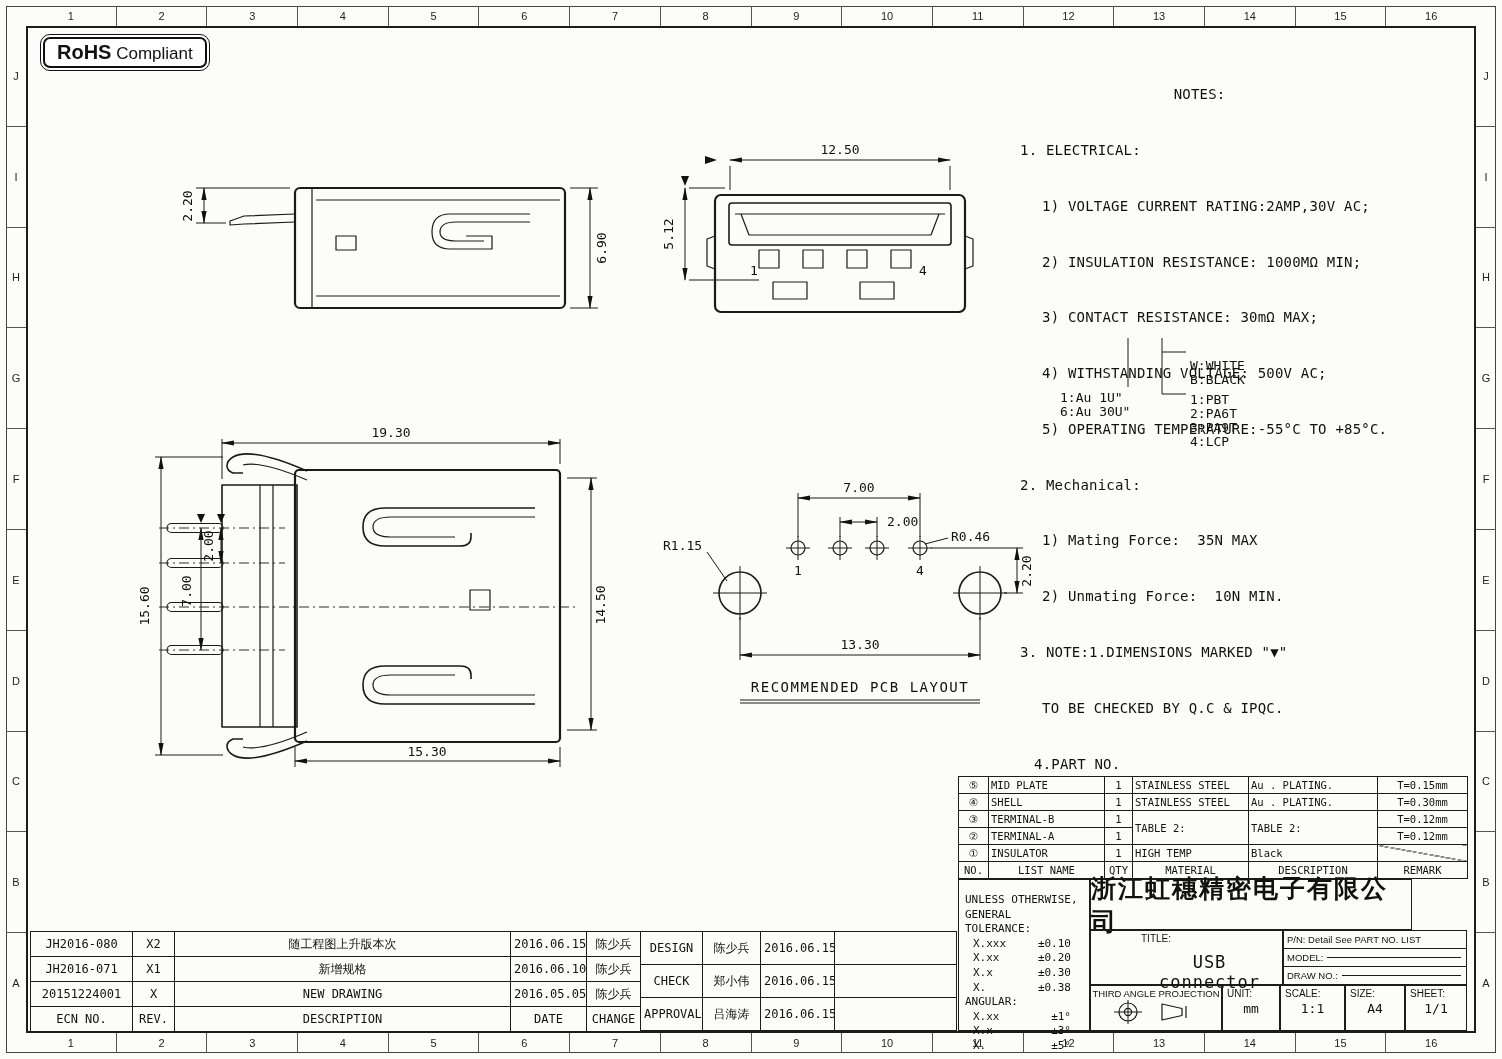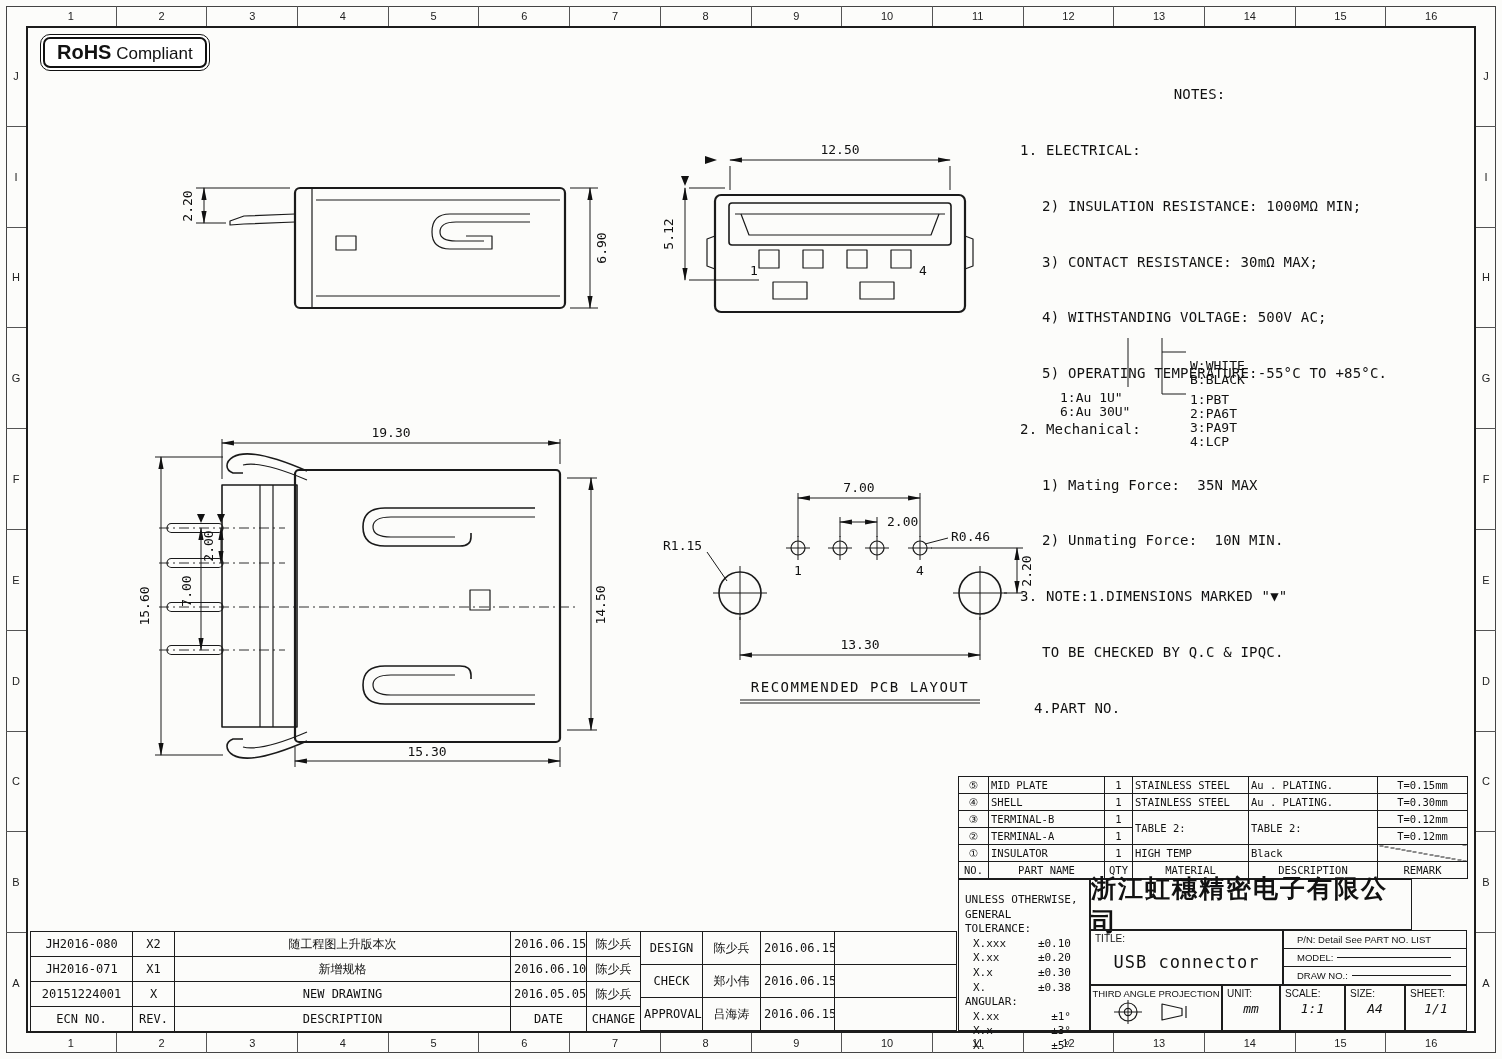--- a/index.html
+++ b/index.html
@@ -50,33 +50,33 @@
   .bom-tbl tr { height:17px; }
   .bom-tbl td { font-size:10.5px; padding:0 2px; }
   .bom-tbl td.la { text-align:left; }
   .bom-tbl td.diag { background:linear-gradient(to top right, transparent 48.8%, #1c1c1c 48.8%, #1c1c1c 51.2%, transparent 51.2%); }
 
   .blk { position:absolute; border:1px solid #1c1c1c; }
   .tol { left:958px; top:879px; width:132px; height:152px; font-size:11px; padding:13px 6px 0 6px; line-height:14.6px; }
   .tol .row2 { display:flex; justify-content:space-between; padding:0 12px 0 8px; }
   .company { left:1090px; top:879px; width:322px; height:51px; display:flex; align-items:center; justify-content:center;
              font-family:"DejaVu Sans", sans-serif; font-weight:bold; font-size:25px; letter-spacing:2px; }
-  .title-left { left:1090px; top:930px; width:193px; height:55px; }
+  .title-left { left:1090px; top:930px; width:193px; height:55px;padding-left:46px; }
   .lbl { font-size:10px; font-family:"Liberation Sans", sans-serif; padding:2px 0 0 4px; }
   .title-value { text-align:center; font-size:17px; margin-top:8px; letter-spacing:1px; }
   .pn-block { left:1283px; top:930px; width:184px; height:55px; display:flex; flex-direction:column; }
   .pn-row { flex:1; display:flex; align-items:center; font-size:9.5px; font-family:"Liberation Sans", sans-serif;
-            padding:0 13px; border-bottom:1px solid #1c1c1c; white-space:nowrap; }
+            padding:0 3px; border-bottom:1px solid #1c1c1c; white-space:nowrap; }
   .pn-row:last-child { border-bottom:none;text-align:right; }
   .pn-row .fill-line { flex:1; border-bottom:1px solid #1c1c1c; margin:0 2px 0 4px; height:1px; }
   .proj { left:1090px; top:985px; width:132px; height:46px; text-align:center; }
   .proj .lbl { padding:2px 0 0 0; font-size:9.5px; }
   .tb-cell { height:46px; top:985px; }
   .tb-cell .lbl { display:block; }
-  .tb-cell .val { text-align:center; font-size:13px; margin-top:2px;font-style:italic; }
+  .tb-cell .val { text-align:center; font-size:13px; margin-top:2px; }
   .unit-cell  { left:1222px; width:58px; }
   .scale-cell { left:1280px; width:65px; }
   .size-cell  { left:1345px; width:60px; }
   .sheet-cell { left:1405px; width:62px; }
 </style>
 </head>
 <body>
 
 <div class="sheet">
 
@@ -147,20 +147,21 @@
   <div class="rohs-outer">
     <div class="rohs-inner">
       <b>RoHS</b>
       <span>Compliant</span>
     </div>
   </div>
 
   <div class="notes">
     <div class="ind0">NOTES:</div>
     <div class="ind1">1. ELECTRICAL:</div>
+    <div class="ind2">1) VOLTAGE CURRENT RATING:2AMP,30V AC;</div>
     <div class="ind2">2) INSULATION RESISTANCE: 1000MΩ MIN;</div>
     <div class="ind2">3) CONTACT RESISTANCE: 30mΩ MAX;</div>
     <div class="ind2">4) WITHSTANDING VOLTAGE: 500V AC;</div>
     <div class="ind2">5) OPERATING TEMPERATURE:-55°C TO +85°C.</div>
     <div class="ind1">2. Mechanical:</div>
     <div class="ind2">1) Mating Force:  35N MAX</div>
     <div class="ind2">2) Unmating Force:  10N MIN.</div>
     <div class="ind1">3. NOTE:1.DIMENSIONS MARKED "▼"</div>
     <div class="ind2">TO BE CHECKED BY Q.C &amp; IPQC.</div>
     <div class="ind3">4.PART NO.</div>
@@ -470,21 +471,21 @@
     <tr>
       <td>①</td>
       <td class="la">INSULATOR</td>
       <td>1</td>
       <td class="la">HIGH TEMP</td>
       <td class="la">Black</td>
       <td class="diag"></td>
     </tr>
     <tr>
       <td>NO.</td>
-      <td>PART NAME</td>
+      <td>LIST NAME</td>
       <td>QTY</td>
       <td>MATERIAL</td>
       <td>DESCRIPTION</td>
       <td>REMARK</td>
     </tr>
   </tbody>
     </table>
 
   <div class="blk tol">
     <div>UNLESS OTHERWISE,</div>

